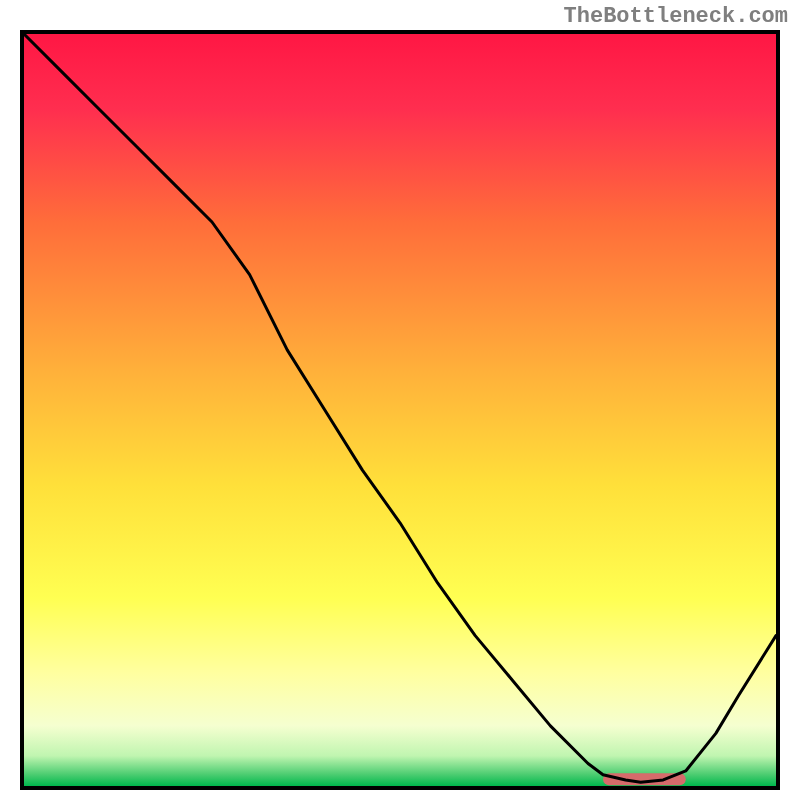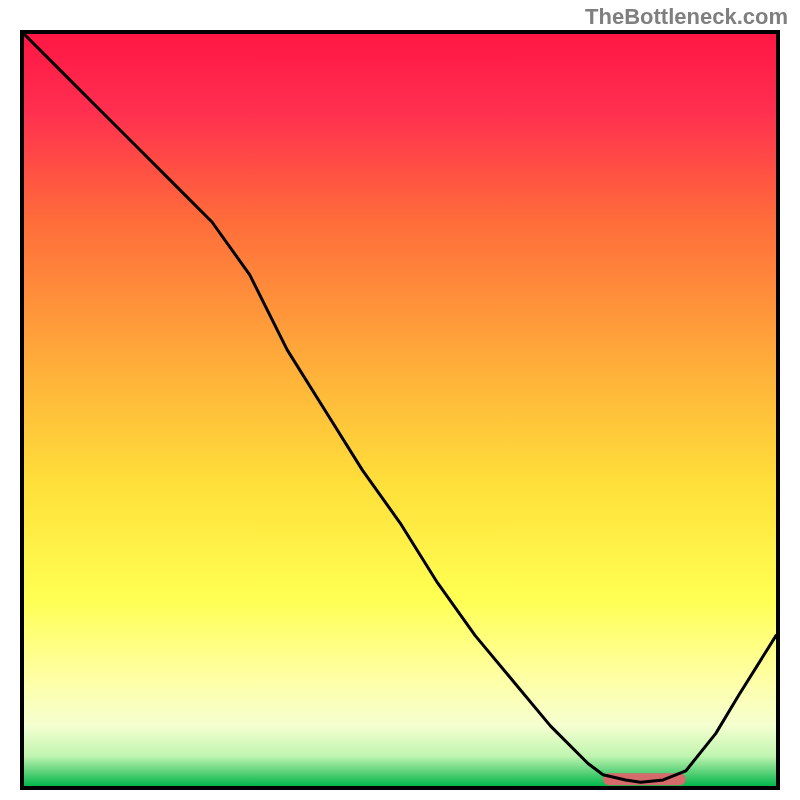--- a/index.html
+++ b/index.html
@@ -7,20 +7,21 @@
     padding: 0;
     width: 800px;
     height: 800px;
     background: #ffffff;
     font-family: Arial, Helvetica, sans-serif;
   }
   #container {
     position: relative;
     width: 800px;
     height: 724px;
+    font-family: Liberation Mono, monospace;
   }
   #watermark {
     position: absolute;
     top: 4px;
     right: 12px;
     font-size: 22px;
     font-weight: bold;
     color: #7f7f7f;
     z-index: 10;
   }

